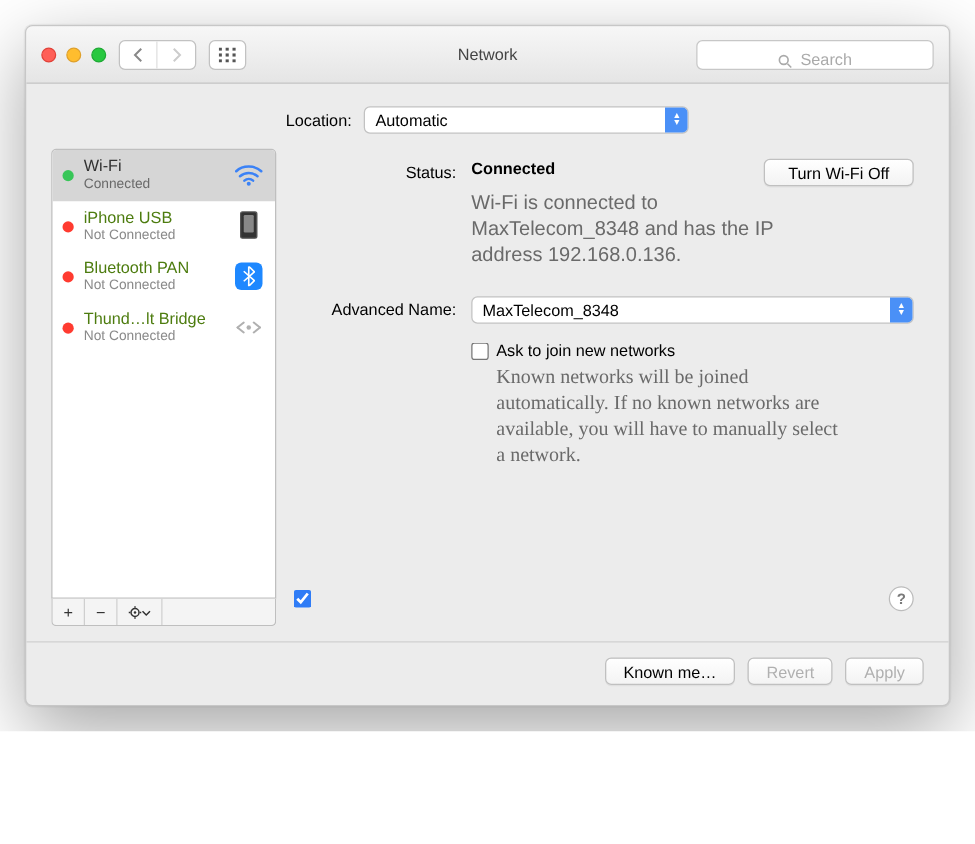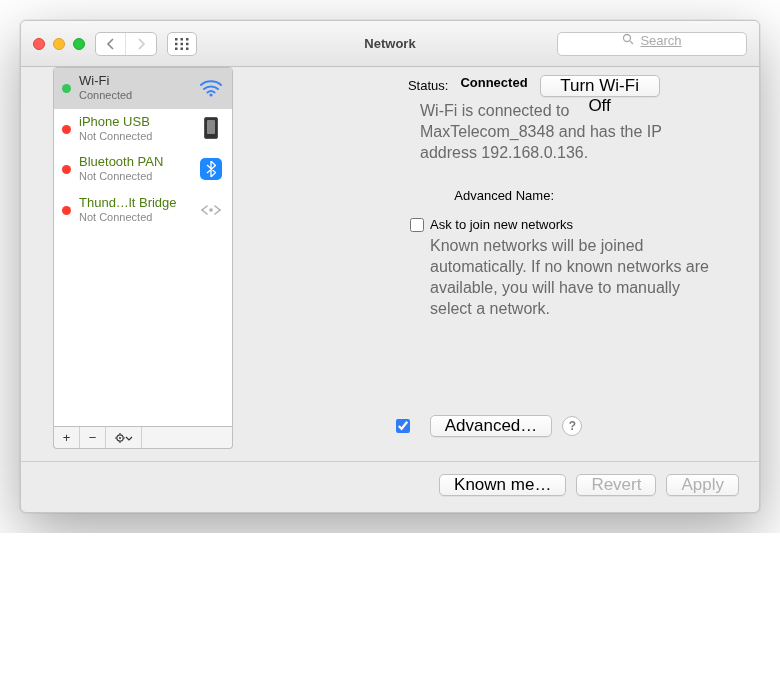--- a/index.html
+++ b/index.html
@@ -46,47 +46,46 @@
     border-right:1px solid #e0e0e0;
   }
   .seg button:last-child{border-right:none;}
   .grid-btn {
     width:30px; height:24px; background:#fff; border:1px solid #c2c2c2; border-radius:5px;
     display:flex; align-items:center; justify-content:center; color:#555;
   }
   .title {
     position:absolute; left:0; right:0; text-align:center; font-size:13px; color:#444;
     pointer-events:none;
-    font-weight:bold;
   }
   .search {
     margin-left:auto; width:190px; height:24px; background:#fff; border:1px solid #c7c7c7;
-    border-radius:5px; display:flex; align-items:flex-start; justify-content:center; gap:6px;
-    color:#aaa; font-size:13px;text-decoration:underline;
+    border-radius:5px; display:flex; align-items:flex-end; justify-content:center; gap:6px;
+    color:#aaa; font-size:13px;
   }
   
   .location-row {
     display:flex; align-items:center; justify-content:center; gap:10px;
     padding:18px 0 12px;
   }
   .label { text-align:right; color:#000; }
   .popup {
     position:relative; background:#fff; border:1px solid #c2c2c2; border-radius:5px;
     height:22px; display:flex; align-items:center; padding:0 24px 0 8px; font-size:13px;
     min-width:260px;
   }
   .popup .arrows {
     position:absolute; right:0; top:0; bottom:0; width:18px;
     background:#4a90f7; border-radius:0 4px 4px 0;
     display:flex; flex-direction:column; align-items:center; justify-content:center;
     color:#fff; font-size:7px; line-height:6px;
   }
   
   .main {
-    display:flex; gap:14px; padding:0 20px 12px 20px;margin-left:12px;
+    display:flex; gap:14px; padding:0 20px 12px 20px;
   }
   .sidebar {
     width:180px; display:flex; flex-direction:column;
   }
   .list {
     flex:1; background:#fff; border:1px solid #bfbfbf; border-radius:4px 4px 0 0;
     overflow:hidden; min-height:360px;
   }
   .item {
     display:flex; align-items:center; gap:8px; padding:6px 8px;
@@ -112,29 +111,29 @@
     border-radius:0 0 4px 4px; height:22px;
   }
   .list-actions button {
     width:26px; border:none; background:transparent; border-right:1px solid #cfcfcf;
     display:flex; align-items:center; justify-content:center; font-size:13px; color:#333;
   }
   .list-actions .gear { width:36px; }
   .list-actions .spacer { flex:1; border-right:none; }
   
   .detail {
-    flex:1; display:flex; flex-direction:column; padding:8px 8px 0 0;align-items:center;
+    flex:1; display:flex; flex-direction:column; padding:8px 8px 0 0;
   }
   .row { display:flex; gap:12px; margin-bottom:8px; }
   .row .lab { width:130px; text-align:right; padding-top:3px; }
   .row .val { flex:1; }
   .bold { font-weight:600; }
   .push-btn {
     background:linear-gradient(#fff,#f3f3f3); border:1px solid #c0c0c0; border-radius:5px;
-    height:22px; padding:0 14px; font-size:17px; color:#000;
+    height:22px; padding:0 14px; font-size:13px; color:#000;
     box-shadow:0 1px 0 rgba(0,0,0,.05);
   }
   .push-btn:disabled { color:#b0b0b0; }
   .desc { font-size:16px; color:#6a6a6a; line-height:1.3; max-width:280px; }
   .checkbox { display:flex; align-items:center; gap:6px; }
   .checkbox input { width:14px; height:14px; margin:0; accent-color:#2f7cf6; }
   .detail-bottom {
     margin-top:auto; display:flex; align-items:center; gap:10px; padding:8px 0 12px;
   }
   .help {
@@ -189,20 +188,27 @@
     <div class="title">Network</div>
     <div class="search">
       <svg width="12" height="12" viewBox="0 0 12 12">
           <circle cx="5" cy="5" r="3.5" fill="none" stroke="#aaa" stroke-width="1.3"></circle>
           <line x1="8" y1="8" x2="11" y2="11" stroke="#aaa" stroke-width="1.3"></line>
         </svg>
       <span>Search</span>
     </div>
   </div>
 
+  <div class="location-row">
+    <span class="label">Location:</span>
+    <div class="popup" style="min-width:260px">
+      <span>Automatic</span>
+      <div class="arrows">▲<br>▼</div>
+    </div>
+  </div>
 
   <div class="main">
 
     <div class="sidebar">
       <div class="list">
 
         <div class="item selected">
           <span class="status-dot green"></span>
           <div class="item-text">
             <span class="item-name">Wi-Fi</span>
@@ -297,39 +303,44 @@
           <button class="push-btn" style="width:120px">Turn Wi-Fi Off</button>
         </div>
       </div>
       <div class="row" style="margin-top:-4px;">
         <div class="lab"></div>
         <div class="val desc">Wi-Fi is connected to MaxTelecom_8348 and has the IP address 192.168.0.136.</div>
       </div>
 
       <div class="row" style="margin-top:14px;">
         <div class="lab">Advanced Name:</div>
+        <div class="val">
+          <div class="popup" style="min-width:240px">
+            <span>MaxTelecom_8348</span>
+            <div class="arrows">▲<br>▼</div>
+          </div>
+        </div>
       </div>
 
       <div class="row" style="margin-top:6px;">
         <div class="lab"></div>
         <div class="val">
           <label class="checkbox">
             <input type="checkbox" style="">
             <span>Ask to join new networks</span>
           </label>
-          <div class="desc" style="margin-top:4px;margin-left:20px;">Known networks will be joined automatically. If no known networks are available, you will have to manually select a network.</div>
+          <div class="desc" style="margin-top:4px;margin-left:20px;font-family:Liberation Serif, serif;">Known networks will be joined automatically. If no known networks are available, you will have to manually select a network.</div>
         </div>
       </div>
 
       <div class="detail-bottom">
         <label class="checkbox">
           <input type="checkbox" checked="" style="">
         </label>
         <div style="flex:1"></div>
-        <button class="push-btn">Advanced…</button>
         <div class="help">?</div>
       </div>
 
     </div>
   </div>
 
   <div class="footer">
     <button class="push-btn">Known me…</button>
     <button class="push-btn" disabled="">Revert</button>
     <button class="push-btn" disabled="">Apply</button>

